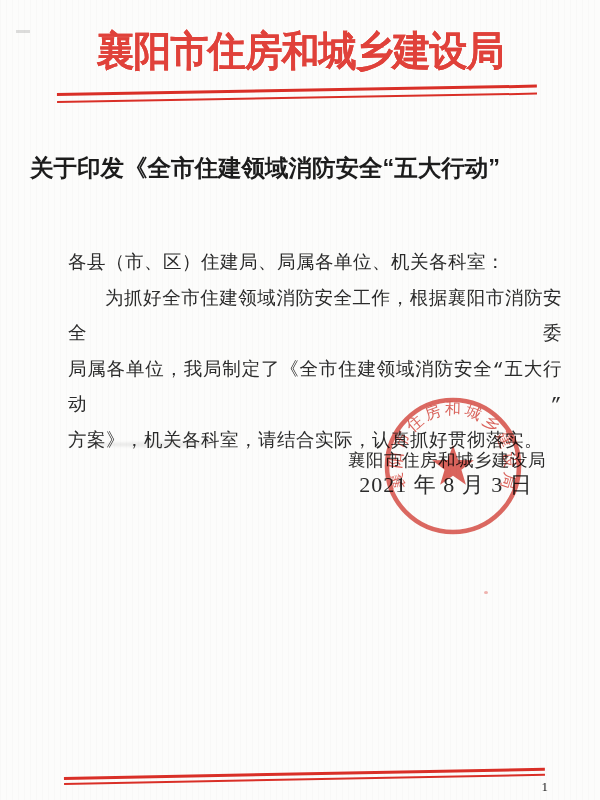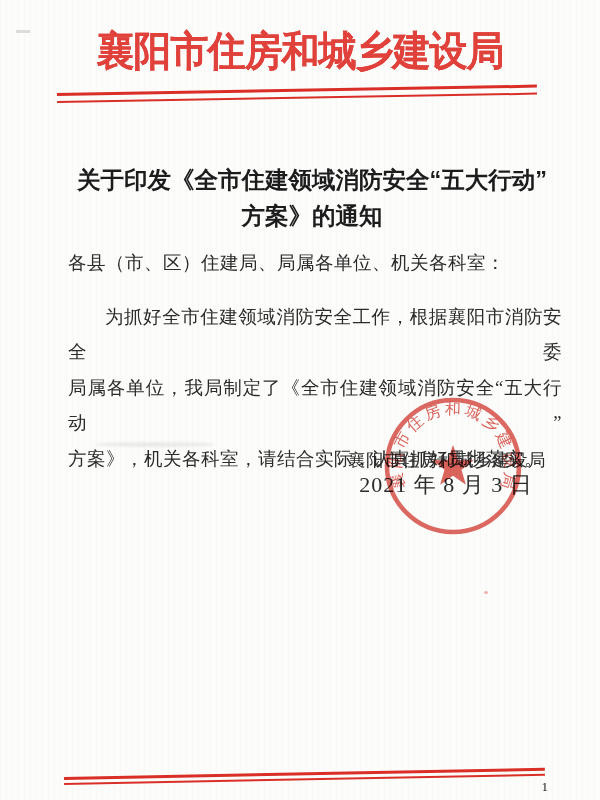--- a/index.html
+++ b/index.html
@@ -28,44 +28,44 @@
   }
   .header-rule{
     position:absolute;left:57px;top:93px;width:480px;
     transform:rotate(-1deg);transform-origin:left center;
   }
   .header-rule .rule-thick{height:3px;background:#d92f27;}
   .header-rule .rule-gap{height:5px;}
   .header-rule .rule-thin{height:2px;background:#d92f27;}
   
   .doc-title{
-    position:absolute;left:30px;top:150px;width:540px;margin:12px;
-    text-align:center;
+    position:absolute;left:30px;top:150px;width:540px;margin:0;
+    text-align:left;
     font-family:"Liberation Sans","DejaVu Sans",sans-serif;
     font-weight:bold;
     font-size:23.5px;
     line-height:36px;
     color:#1c1c1c;
   }
   
   .doc-body{
     position:absolute;left:68px;top:246px;width:494px;
     font-size:18.5px;
     line-height:35.5px;
     color:#2b2b2b;
     letter-spacing:0.5px;
   }
-  .para-line{white-space:nowrap;}
+  .para-line{white-space:nowrap;font-family:Liberation Mono, monospace;}
   .para-line.fill{
     white-space:normal;
     text-align:justify;
     text-align-last:justify;
     text-justify:inter-character;
   }
-  .para-line.indent{text-indent:2em;margin-top:18px;}
+  .para-line.indent{text-indent:2em;}
   
   .signature{
     position:absolute;right:56px;top:450px;width:196px;
     text-align:center;
     color:#2b2b2b;
   }
   .sig-agency{font-size:17.5px;line-height:20px;letter-spacing:0.5px;white-space:nowrap;}
   .sig-date{margin-top:0;font-size:22px;letter-spacing:1px;white-space:nowrap;}
   
   .seal{
@@ -107,21 +107,21 @@
 <div class="page">
 
   <div class="agency-header">襄阳市住房和城乡建设局</div>
 
   <div class="header-rule">
     <div class="rule-thick"></div>
     <div class="rule-gap"></div>
     <div class="rule-thin"></div>
   </div>
 
-  <h1 class="doc-title"><span>关于印发《全市住建领域消防安全“五大行动”</span><br><span>方案》的通知</span></h1>
+  <h1 class="doc-title"><span>关于印发《全市住建领域消防安全“五大行动”</span><br></h1>
 
   <div class="doc-body">
     <div class="para-line">各县（市、区）住建局、局属各单位、机关各科室：</div>
     <div class="para-line fill indent">为抓好全市住建领域消防安全工作，根据襄阳市消防安全委</div>
     <div class="para-line fill">局属各单位，我局制定了《全市住建领域消防安全“五大行动”</div>
     <div class="para-line">方案》，机关各科室，请结合实际，认真抓好贯彻落实。</div>
   </div>
 
   <div class="signature">
     <div class="sig-agency">襄阳市住房和城乡建设局</div>

